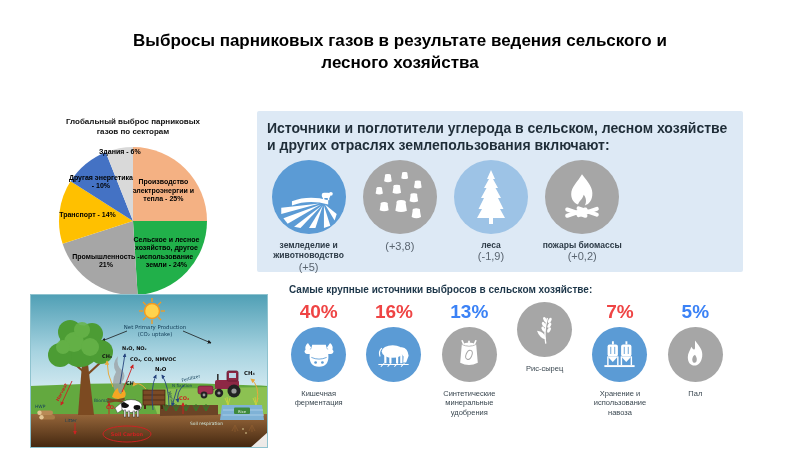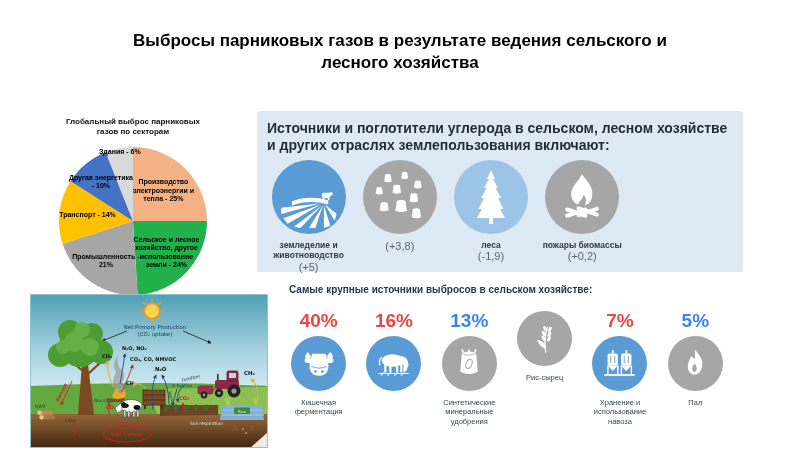--- a/index.html
+++ b/index.html
@@ -21,21 +21,21 @@
   .src-panel{position:absolute;left:257px;top:111px;width:486px;height:161px;background:#dde9f5;border-radius:2px}
   .src-header{font-size:14px;font-weight:bold;color:#1f2d38;padding:9px 10px 3px 10px;line-height:1.2}
   .src-items{display:flex;padding:2px 24px 0 6px}
   .src-item{width:20%;text-align:center}
   .src-circle{width:74px;height:74px;border-radius:50%;margin:1px auto 6px;display:flex;align-items:center;justify-content:center}
   .src-label{font-size:8.5px;font-weight:bold;color:#2d3b47;line-height:1.25}
   .src-value{font-size:11px;color:#5a6570;margin-top:0}
 
   
   .em-section{position:absolute;left:281px;top:284px;width:452px}
-  .em-header{font-size:10px;font-weight:bold;color:#1d3649;padding-left:8px;margin-bottom:14px}
+  .em-header{font-size:10px;font-weight:bold;color:#1d3649;padding-left:8px;margin-bottom:5px}
   .em-items{display:flex}
   .em-item{width:16.666%;text-align:center}
   .em-percent{font-size:19px;font-weight:bold;line-height:1.3}
   .em-percent.blue{color:#ef4444}
   .em-percent.gray{color:#3b82f6}
   .em-circle{width:55px;height:55px;border-radius:50%;margin:2px auto 7px;display:flex;align-items:center;justify-content:center}
   .bg-blue{background:#5b9bd5;color:#5b9bd5}
   .bg-gray{background:#a6a6a6;color:#a6a6a6}
   .bg-lblue{background:#9dc3e6;color:#9dc3e6}
   .bg-mblue{background:#74a7dc;color:#74a7dc}

